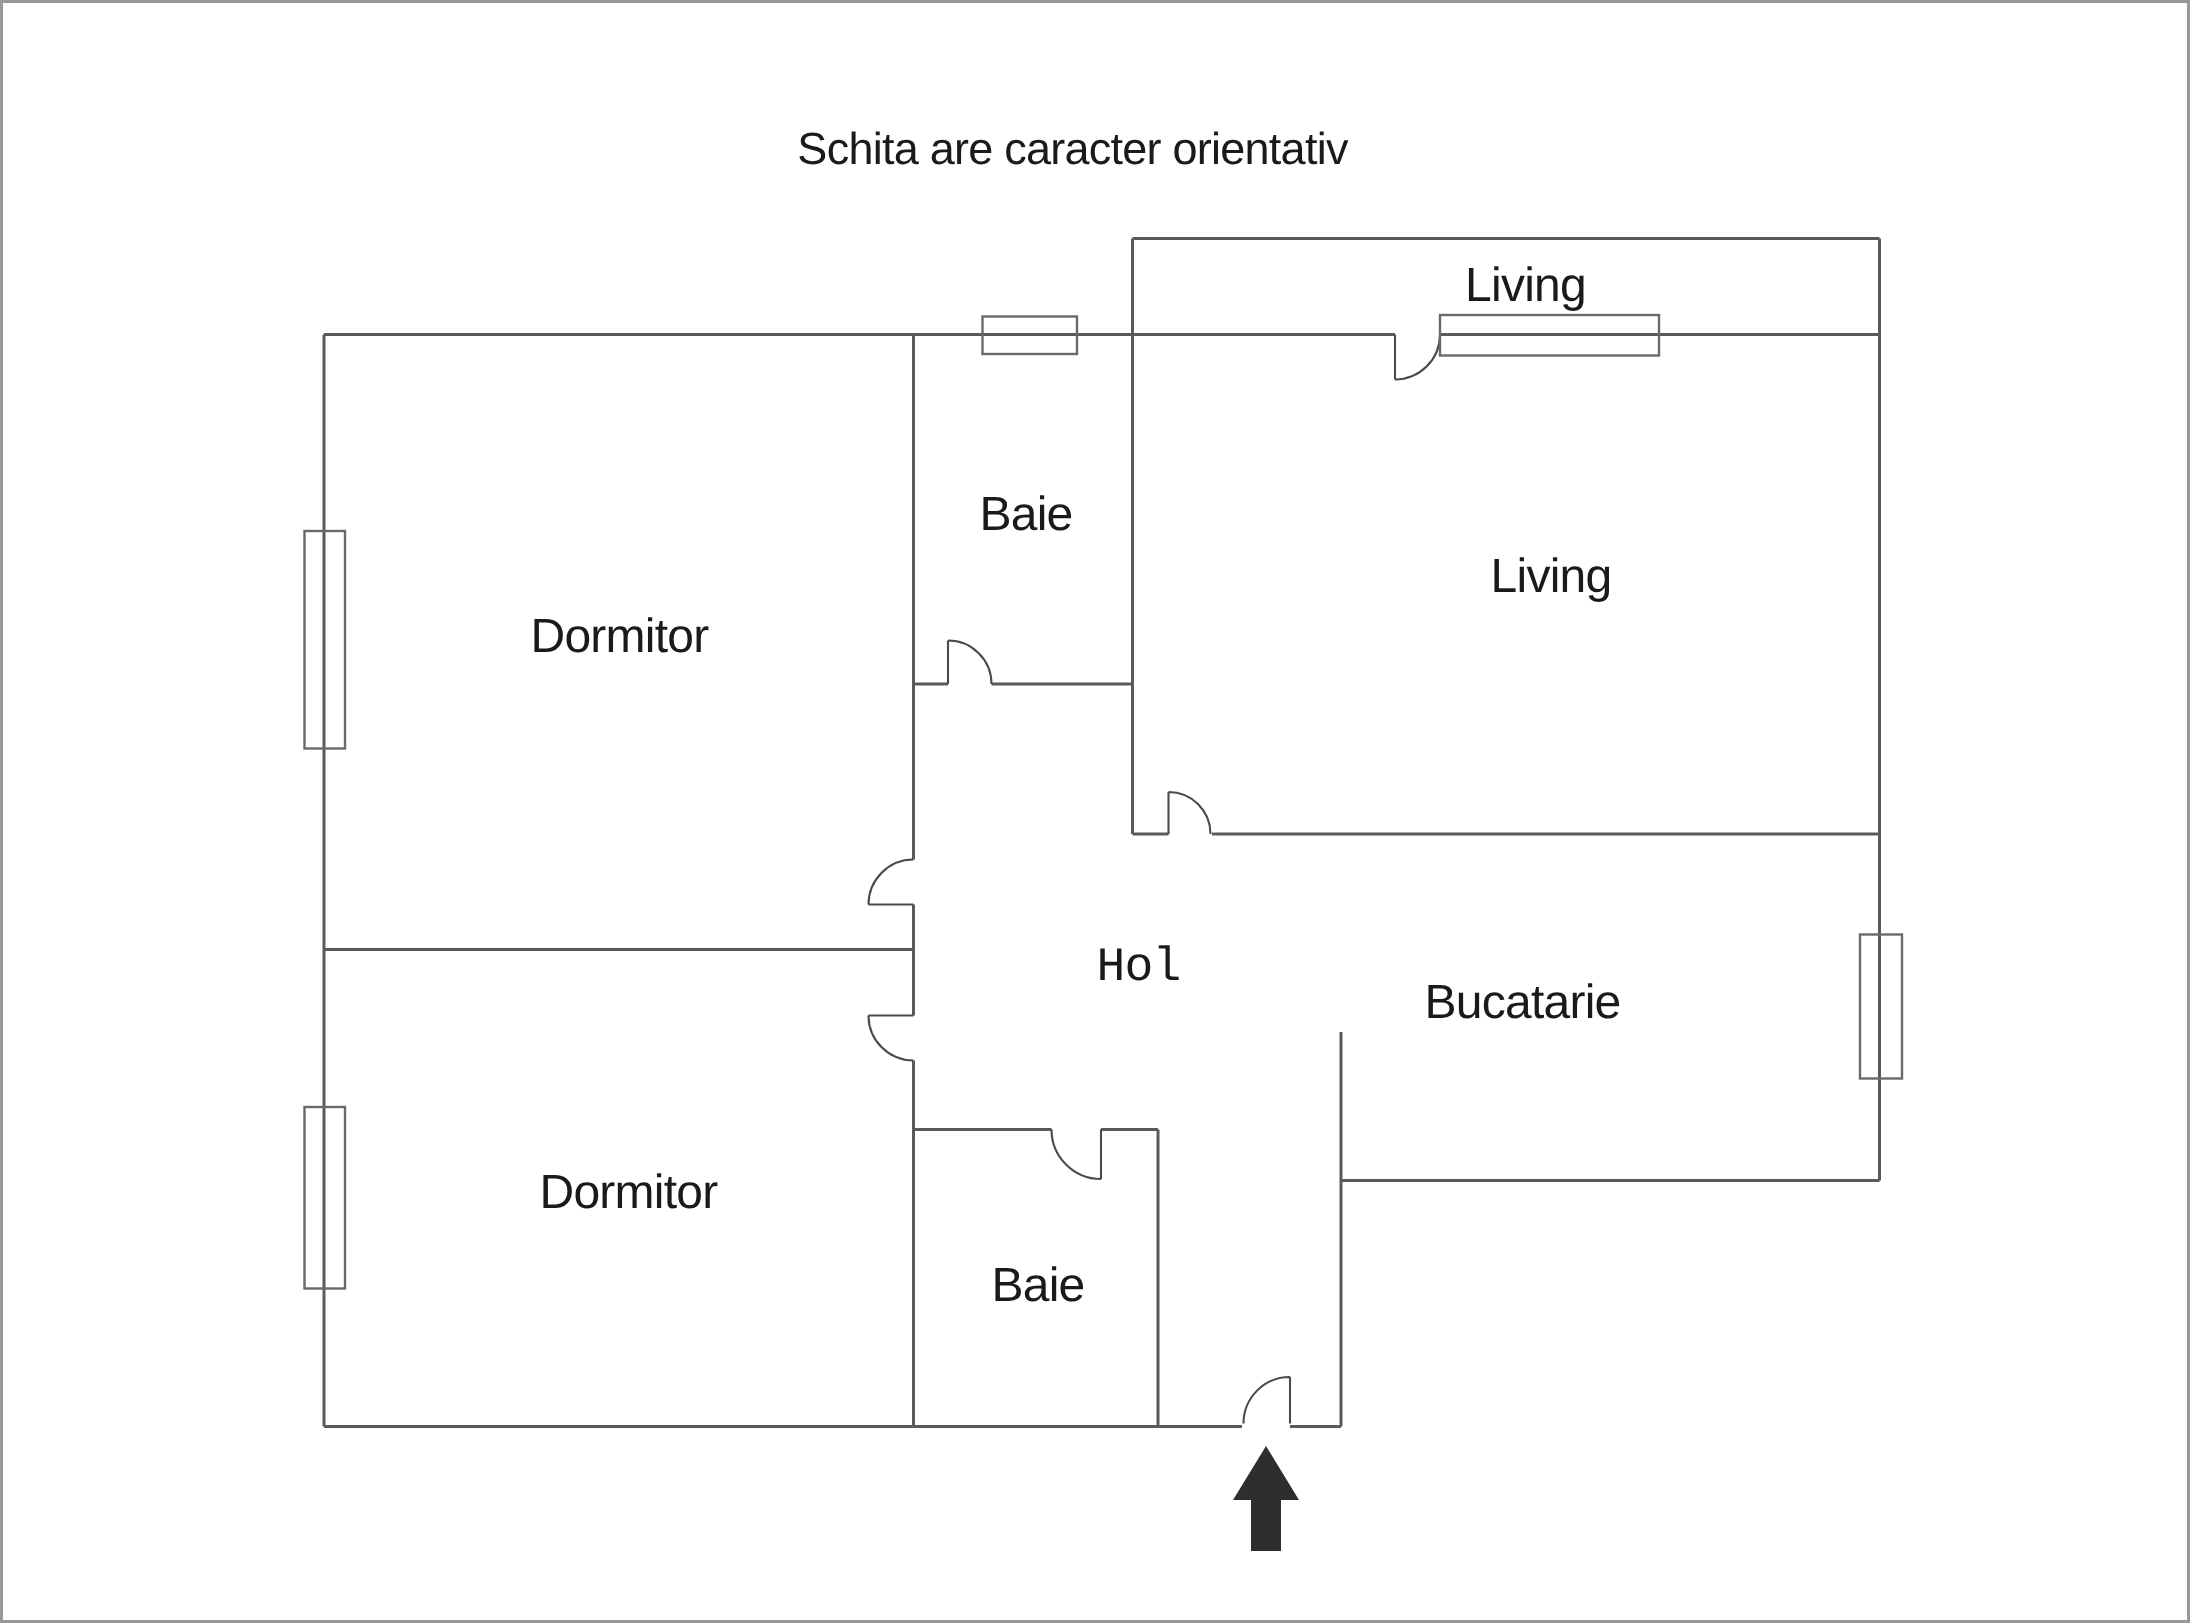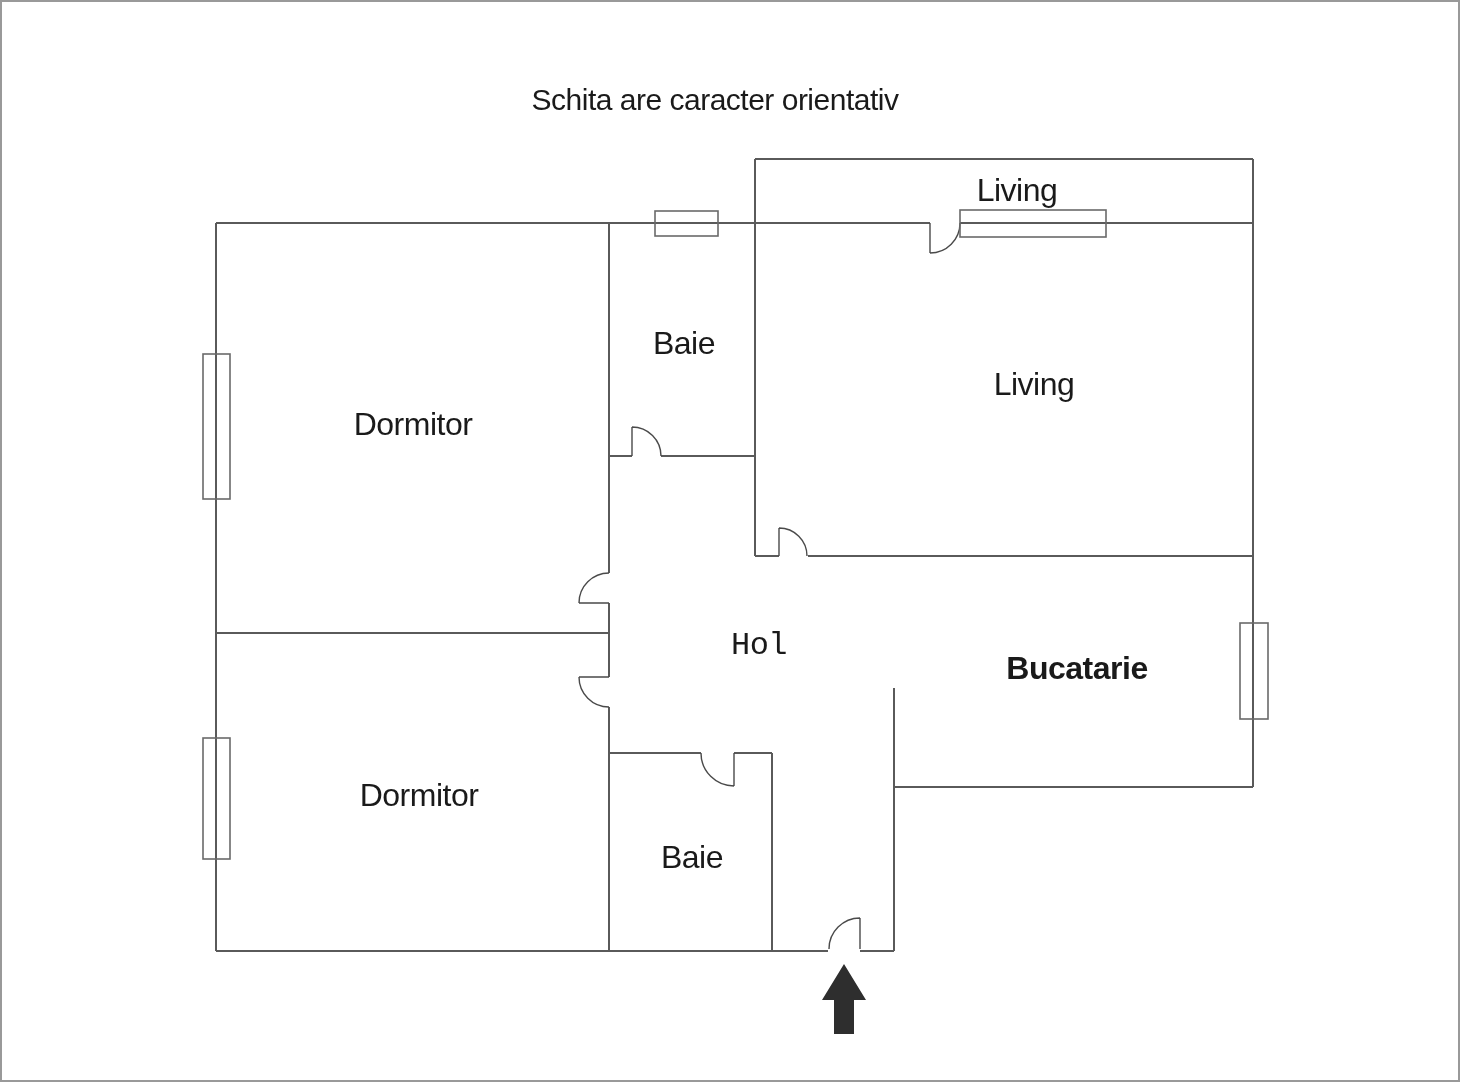--- a/index.html
+++ b/index.html
@@ -85,19 +85,19 @@
   <div class="room-label" style="left:1015px; top:188px;">Living</div>
 
   <div class="room-label" style="left:682px; top:341px;">Baie</div>
 
   <div class="room-label" style="left:1032px; top:382px;">Living</div>
 
   <div class="room-label" style="left:411px; top:422px;">Dormitor</div>
 
   <div class="room-label" style="left:757px; top:643px;font-family:Liberation Mono, monospace;">Hol</div>
 
-  <div class="room-label" style="left:1075px; top:666px;font-weight:bold;">Bucatarie</div>
+  <div class="room-label" style="left:1013px; top:666px;">Bucatarie</div>
 
   <div class="room-label" style="left:417px; top:793px;">Dormitor</div>
 
   <div class="room-label" style="left:690px; top:855px;">Baie</div>
 
 </div>
 
 </body></html>

